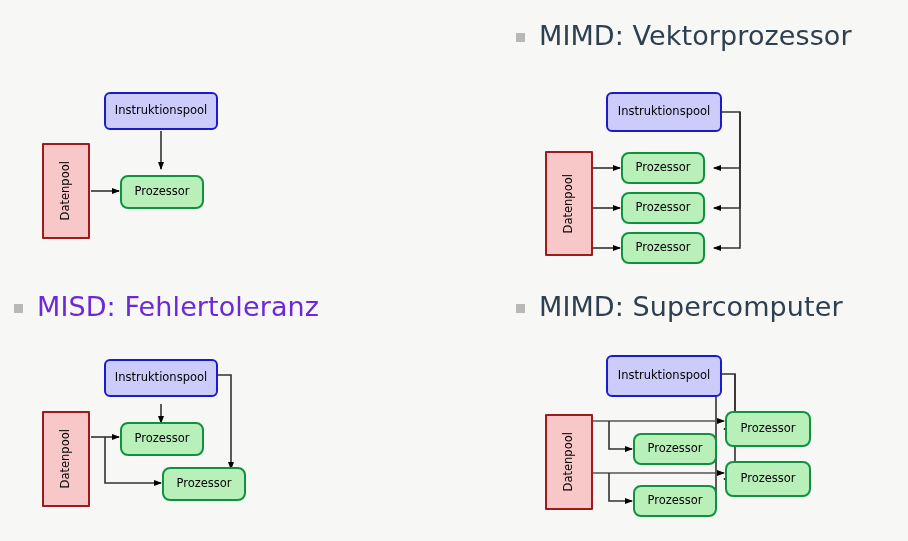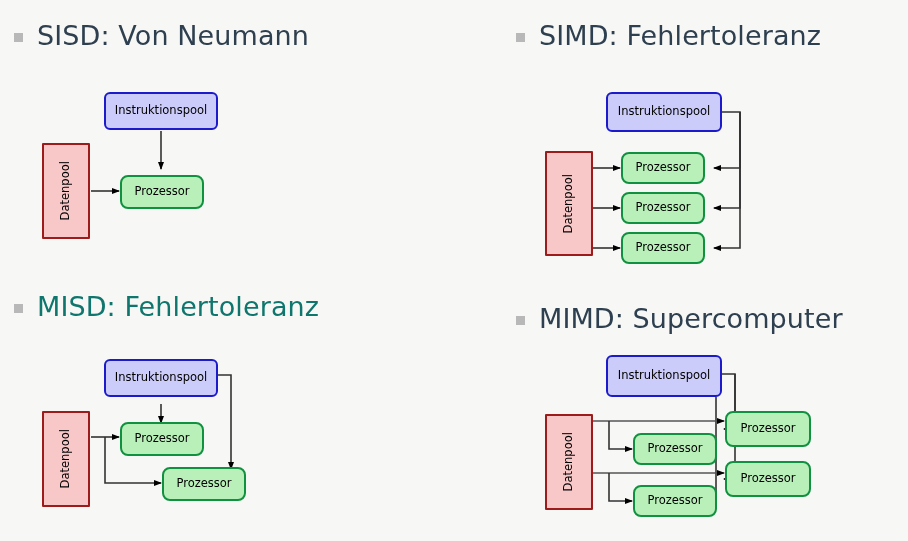--- a/index.html
+++ b/index.html
@@ -103,24 +103,20 @@
     white-space: nowrap;
   }
 </style>
 </head>
 <body style="background: rgb(247, 247, 245);">
 
 <div class="slide">
 
   <div class="quadrant q-tl">
 
-    <div class="heading" style="left:14px; top:22px;">
-      <span class="bullet" style="background: rgb(184, 184, 184);"></span>
-      <span class="heading-text" style="color: rgb(46, 63, 79);">SISD: Von Neumann</span>
-    </div>
 
     <div class="diagram">
       <svg width="454" height="270">
         <defs>
           <marker id="ah" markerWidth="8" markerHeight="8" refX="7" refY="3" orient="auto" markerUnits="userSpaceOnUse">
             <path d="M0,0 L8,3 L0,6 z" fill="#000"></path>
           </marker>
         </defs>
 
         <path d="M161,131 L161,169" stroke="#333" stroke-width="1.6" fill="none" marker-end="url(#ah)"></path>
@@ -139,21 +135,21 @@
       <div class="node node-proc" style="left: 120px; top: 175px; width: 84px; height: 34px; background: rgb(185, 240, 185); border-color: rgb(16, 145, 64);">
         <span>Prozessor</span>
       </div>
     </div>
   </div>
 
   <div class="quadrant q-tr">
 
     <div class="heading" style="left:62px; top:22px;">
       <span class="bullet" style="background: rgb(184, 184, 184);"></span>
-      <span class="heading-text" style="color: rgb(46, 63, 79);">SIMD: Fehlertoleranz</span>
+      <span class="heading-text" style="color: rgb(46, 63, 79);">MIMD: Vektorprozessor</span>
     </div>
 
     <div class="diagram">
       <svg width="454" height="270">
 
         <path d="M268,112 L286,112 L286,168 L260,168" stroke="#333" stroke-width="1.6" fill="none" marker-end="url(#ah)"></path>
         <path d="M286,112 L286,208 L260,208" stroke="#333" stroke-width="1.6" fill="none" marker-end="url(#ah)"></path>
         <path d="M286,112 L286,248 L260,248" stroke="#333" stroke-width="1.6" fill="none" marker-end="url(#ah)"></path>
 
         <path d="M139,168 L166,168" stroke="#333" stroke-width="1.6" fill="none" marker-end="url(#ah)"></path>
@@ -178,21 +174,21 @@
       <div class="node node-proc" style="left: 167px; top: 232px; width: 84px; height: 32px; background: rgb(185, 240, 185); border-color: rgb(16, 145, 64);">
         <span>Prozessor</span>
       </div>
     </div>
   </div>
 
   <div class="quadrant q-bl">
 
     <div class="heading" style="left:14px; top:22px;">
       <span class="bullet" style="background: rgb(184, 184, 184);"></span>
-      <span class="heading-text" style="color: #0f766e;">MISD: Fehlertoleranz</span>
+      <span class="heading-text" style="color: #6d28d9;">MISD: Fehlertoleranz</span>
     </div>
 
     <div class="diagram">
       <svg width="454" height="270">
 
         <path d="M161,133 L161,152" stroke="#333" stroke-width="1.6" fill="none" marker-end="url(#ah)"></path>
 
         <path d="M218,104 L231,104 L231,198" stroke="#333" stroke-width="1.6" fill="none" marker-end="url(#ah)"></path>
 
         <path d="M91,166 L119,166" stroke="#333" stroke-width="1.6" fill="none" marker-end="url(#ah)"></path>
@@ -212,21 +208,21 @@
         <span>Prozessor</span>
       </div>
       <div class="node node-proc" style="left: 162px; top: 196px; width: 84px; height: 34px; background: rgb(185, 240, 185); border-color: rgb(16, 145, 64);">
         <span>Prozessor</span>
       </div>
     </div>
   </div>
 
   <div class="quadrant q-br">
 
-    <div class="heading" style="left:62px; top:34px;justify-content:flex-end;">
+    <div class="heading" style="left:62px; top:22px;justify-content:flex-end;">
       <span class="bullet" style="background: rgb(184, 184, 184);"></span>
       <span class="heading-text" style="color: rgb(46, 63, 79);">MIMD: Supercomputer</span>
     </div>
 
     <div class="diagram">
       <svg width="454" height="270">
 
         <path d="M268,103 L281,103 L281,158 L270,158" stroke="#333" stroke-width="1.6" fill="none" marker-end="url(#ah)"></path>
         <path d="M281,103 L281,208 L270,208" stroke="#333" stroke-width="1.6" fill="none" marker-end="url(#ah)"></path>
 

